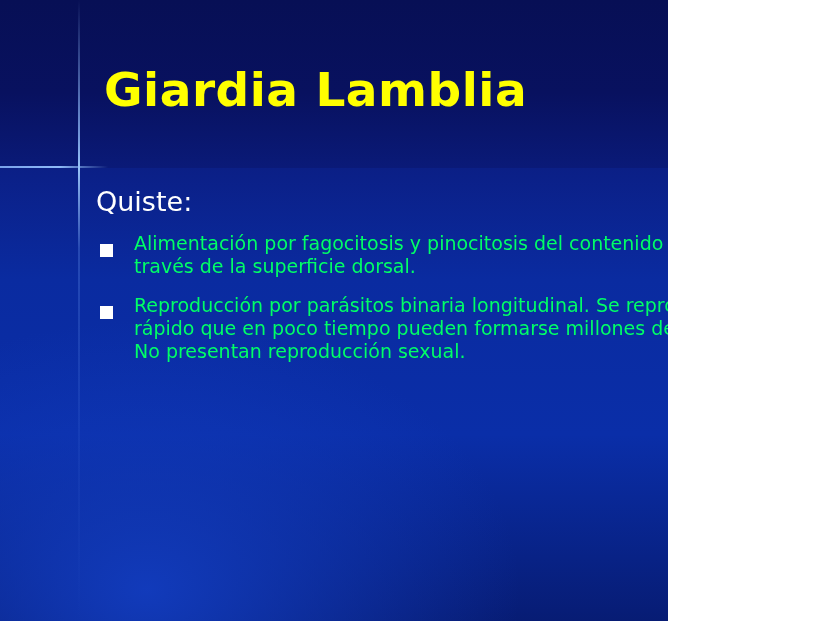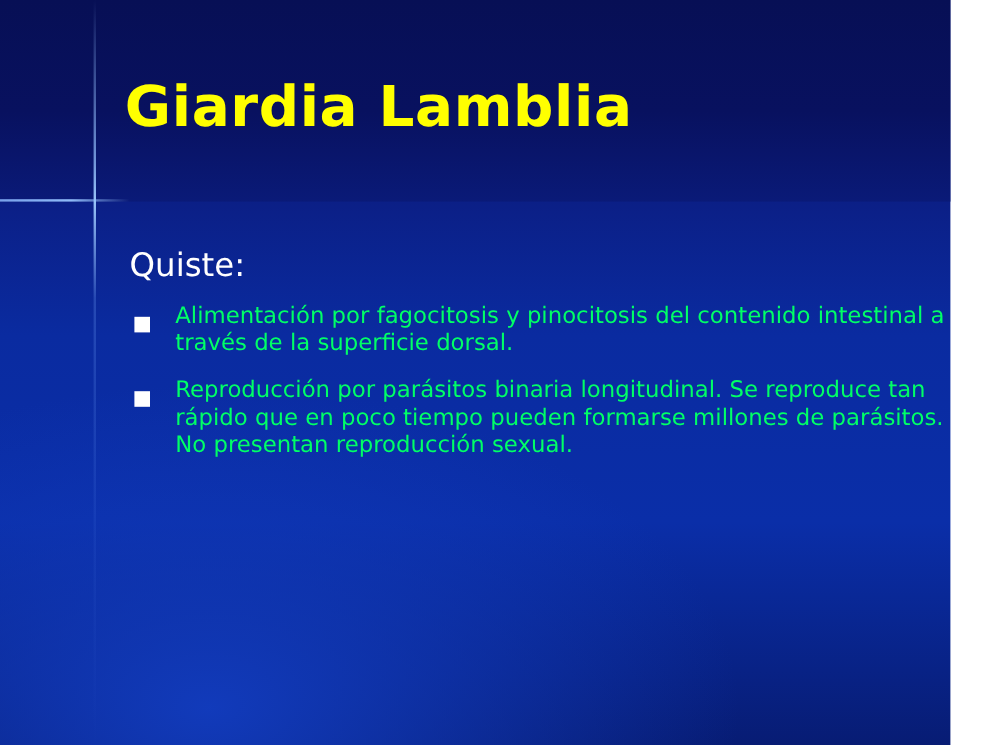--- a/index.html
+++ b/index.html
@@ -7,21 +7,21 @@
     padding: 0;
   }
   body {
     width: 828px;
     height: 621px;
     overflow: hidden;
     font-family: "DejaVu Sans", sans-serif;
   }
   .slide {
     position: relative;
-    width: 792px;
+    width: 668px;
     height: 621px;
     background:
       radial-gradient(ellipse 90% 70% at 22% 95%, rgba(18,60,190,0.95) 0%, rgba(10,34,140,0.0) 62%),
       linear-gradient(180deg, #0b1f86 0%, #0b1f86 27%, #0a2ba0 45%, #0a2ea8 70%, #071c74 100%);
     overflow: hidden;
   }
   
   .title-band {
     position: absolute;
     left: 0;
@@ -53,24 +53,23 @@
     left: 104px;
     top: 62px;
     font-size: 47px;
     font-weight: bold;
     color: #ffff00;
     letter-spacing: 0.5px;
     white-space: nowrap;
   }
   .body-area {
     position: absolute;
-    left: 108px;
+    left: 96px;
     top: 186px;
     width: 690px;
-    margin-top: 20px;
   }
   .lead {
     color: #ffffff;
     font-size: 27px;
     line-height: 1.18;
     margin-bottom: 14px;
   }
   ul.bullets {
     list-style: none;
     margin: 0;

